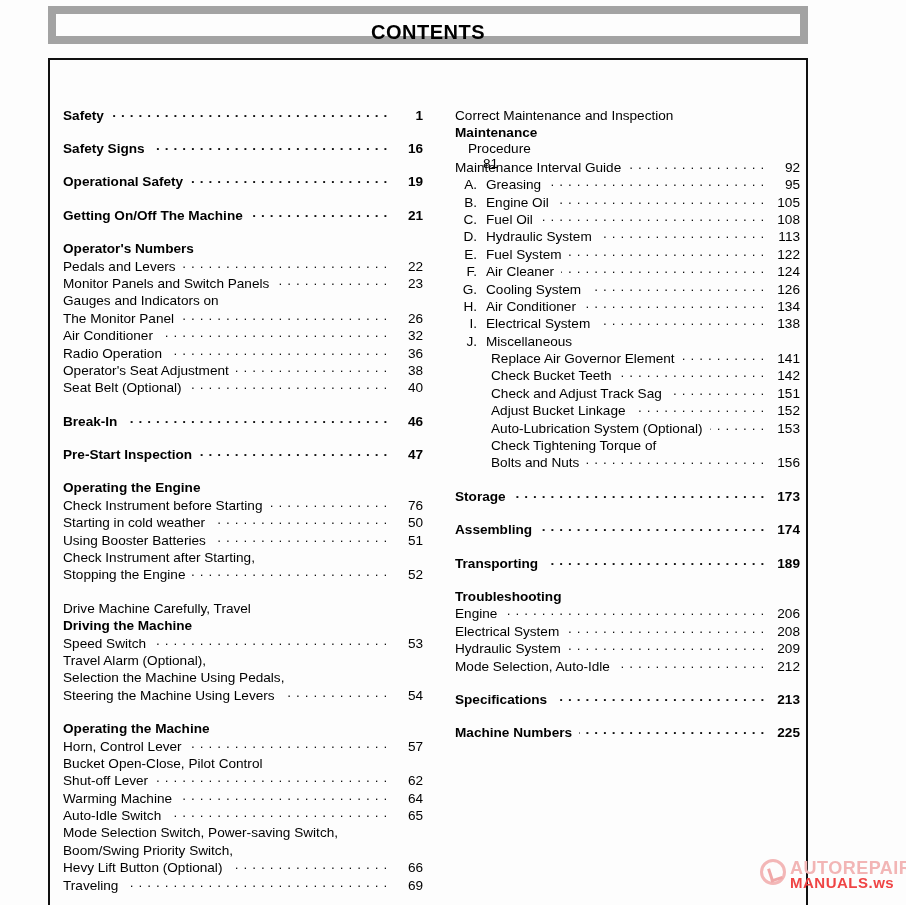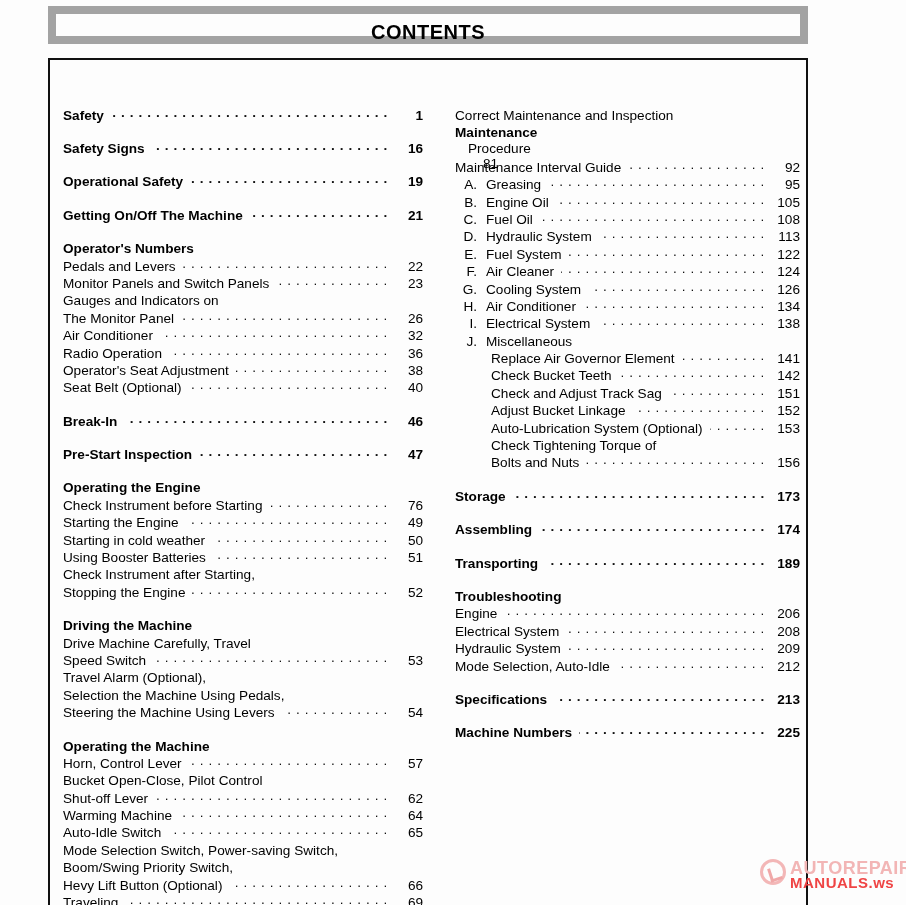--- a/index.html
+++ b/index.html
@@ -274,25 +274,20 @@
               <span class="lbl">Operating the Engine</span>
               <span class="leader"></span>
               <span class="pg"></span>
             </div>
             <div class="row ind1">
               <span class="lbl">Check Instrument before Starting</span>
               <span class="leader"></span>
               <span class="pg">76</span>
             </div>
             <div class="row ind1">
-              <span class="lbl">Starting the Engine</span>
-              <span class="leader"></span>
-              <span class="pg">49</span>
-            </div>
-            <div class="row ind1">
               <span class="lbl">Starting in cold weather</span>
               <span class="leader"></span>
               <span class="pg">50</span>
             </div>
             <div class="row ind1">
               <span class="lbl">Using Booster Batteries</span>
               <span class="leader"></span>
               <span class="pg">51</span>
             </div>
             <div class="row ind1 cont">
@@ -300,27 +295,27 @@
               <span class="leader"></span>
               <span class="pg"></span>
             </div>
             <div class="row ind1">
               <span class="lbl">Stopping the Engine</span>
               <span class="leader"></span>
               <span class="pg">52</span>
             </div>
           </div>
           <div class="group spaced">
+            <div class="row ind1 cont">
+              <span class="lbl">Drive Machine Carefully, Travel</span>
+              <span class="leader"></span>
+              <span class="pg"></span>
+            </div>
             <div class="row head ind1 cont">
               <span class="lbl">Driving the Machine</span>
-              <span class="leader"></span>
-              <span class="pg"></span>
-            </div>
-            <div class="row ind1 cont">
-              <span class="lbl">Drive Machine Carefully, Travel</span>
               <span class="leader"></span>
               <span class="pg"></span>
             </div>
             <div class="row ind1">
               <span class="lbl">Speed Switch</span>
               <span class="leader"></span>
               <span class="pg">53</span>
             </div>
             <div class="row ind1 cont">
               <span class="lbl">Travel Alarm (Optional),</span>

